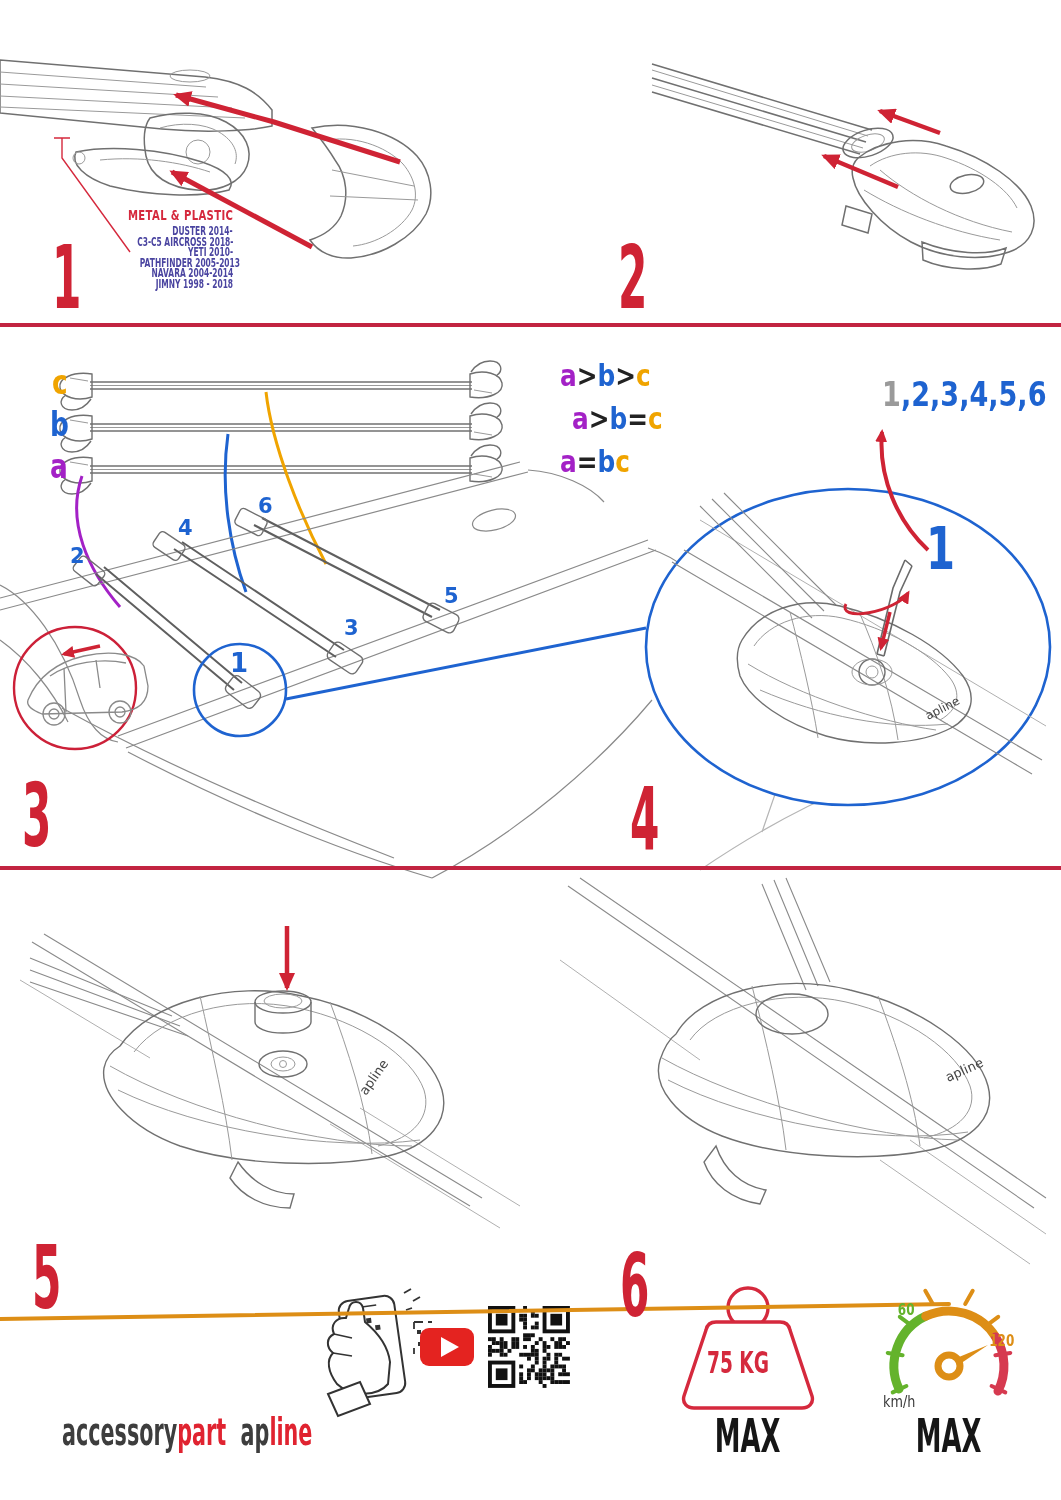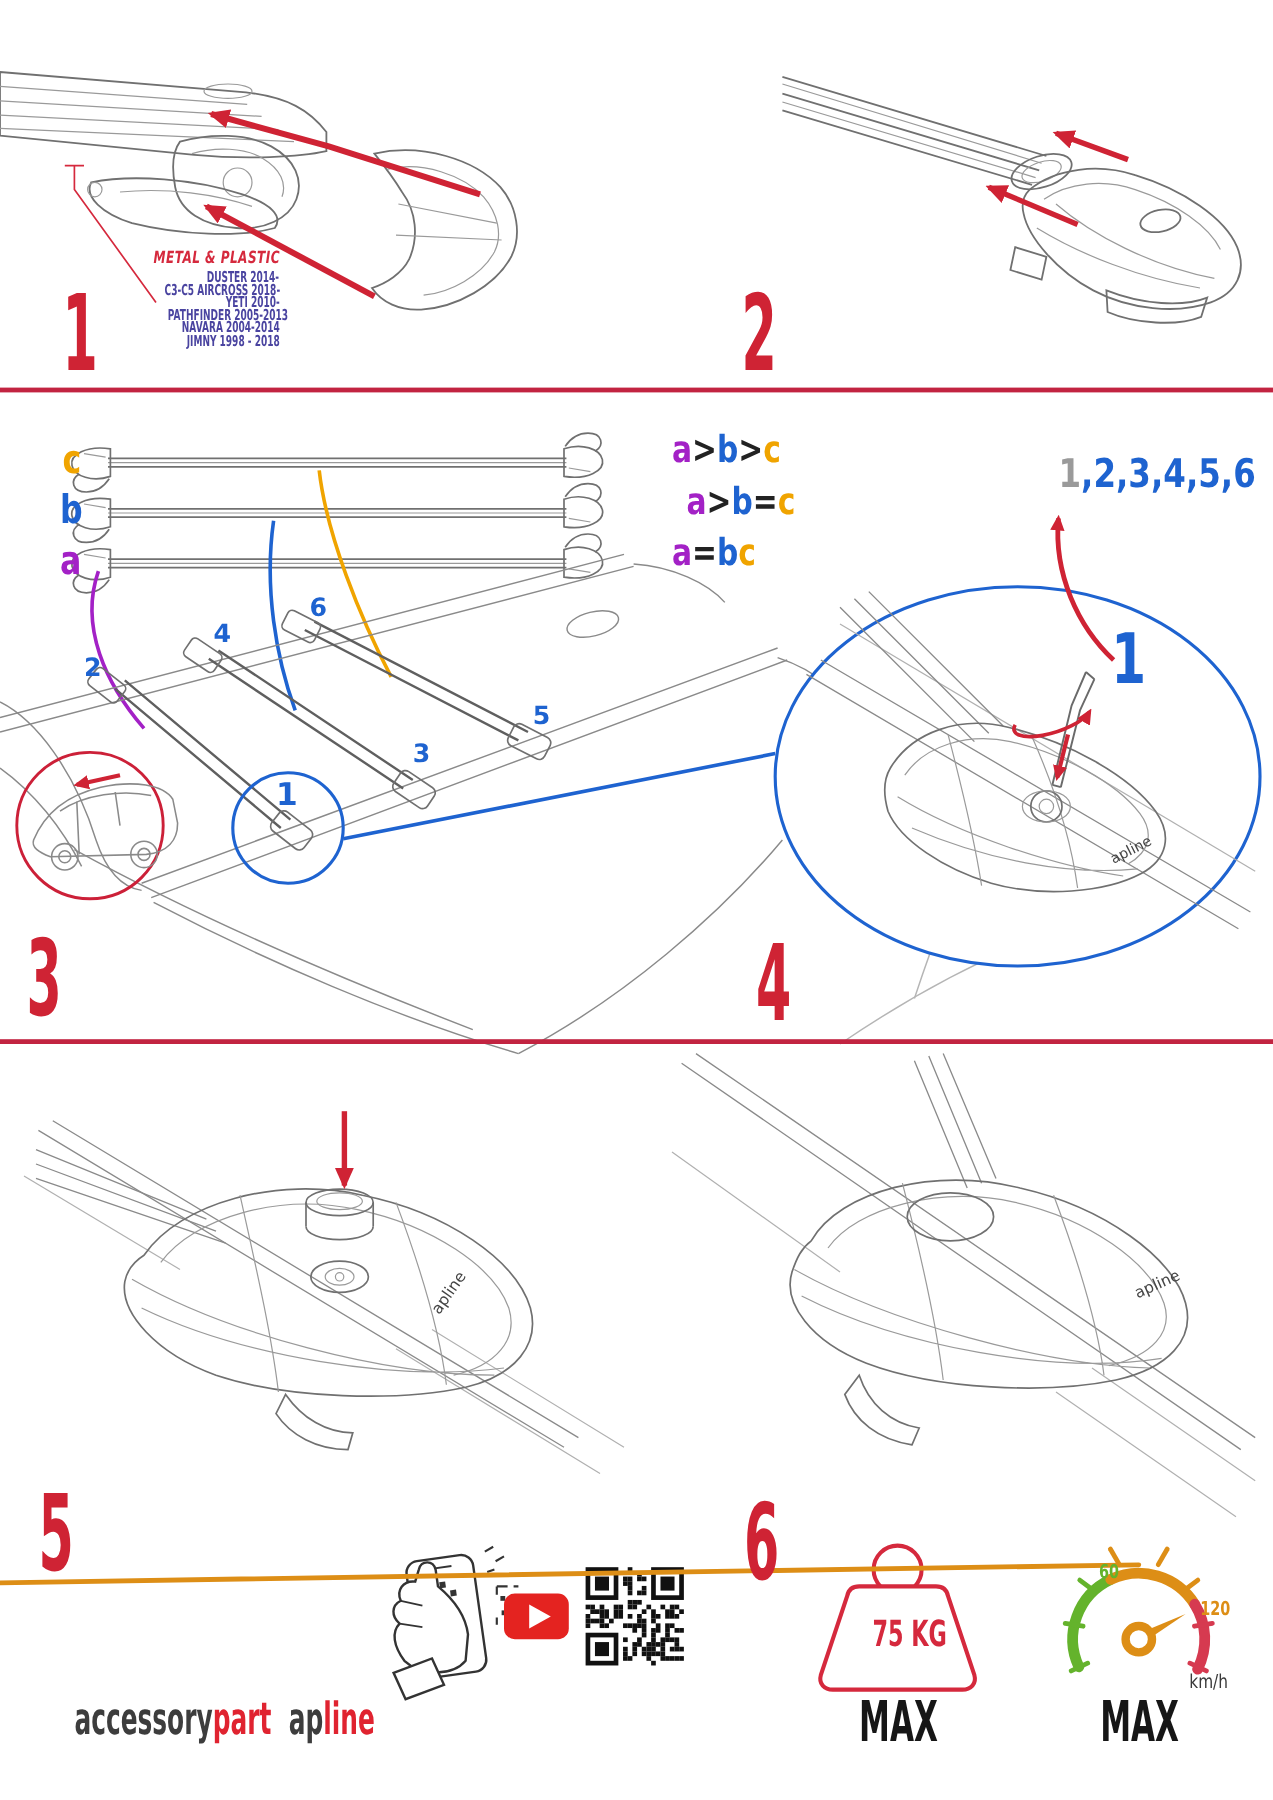--- a/index.html
+++ b/index.html
@@ -8,21 +8,21 @@
   .abs{position:absolute;}
   .nosel{user-select:none;}
   svg text{font-family:"DejaVu Sans",sans-serif;}
   
   .cond{display:inline-block;transform-origin:0 50%;white-space:nowrap;}
   
   .stepnum{font-size:88px;font-weight:700;line-height:1;color:#cf2334;
            display:inline-block;transform:scaleX(.48);transform-origin:0 0;}
   .divider{position:absolute;left:0;width:1061px;height:4px;background:#c22441;}
   
-  .material{font-size:14px;font-weight:700;color:#d5293d;letter-spacing:.5px;font-style:italic;}
+  .material{font-size:14px;font-weight:700;color:#d5293d;letter-spacing:.5px;}
   .modelline{font-size:12.5px;font-weight:700;color:#4a44a0;line-height:10.6px;text-align:right;}
   .modelline .cond{transform:scaleX(.6);transform-origin:100% 50%;}
   
   .barlabel{font-size:33px;font-weight:700;line-height:1;}
   .barlabel .cond{transform:scaleX(.8);}
   .formula{font-size:31px;font-weight:700;line-height:1;}
   .formula .cond{transform:scaleX(.8);}
   .c-purple{color:#a321c6}.c-blue{color:#1e63d0}.c-orange{color:#f0a400}.c-ink{color:#222}
   .roofnum{font-size:21px;font-weight:700;color:#1e63d0;line-height:1;}
   
@@ -37,21 +37,21 @@
   .brand{font-size:37px;font-weight:700;line-height:1;white-space:nowrap;
          display:inline-block;transform:scaleX(.56);transform-origin:0 0;}
   .b-dark{color:#3d3d3d}.b-red{color:#e02330}
   .kg{font-size:30px;font-weight:700;color:#d5293d;line-height:1;
       display:inline-block;transform:scaleX(.62);transform-origin:50% 0;}
   .max{font-size:47px;font-weight:700;color:#161616;line-height:1;
        display:inline-block;transform:scaleX(.55);transform-origin:50% 0;}
   .sp-low{font-size:16px;font-weight:700;color:#64b32c;transform:scaleX(.75);transform-origin:50% 0;display:inline-block;}
   .sp-high{font-size:16px;font-weight:700;color:#dd8e16;transform:scaleX(.75);transform-origin:50% 0;display:inline-block;}
   .kmh{font-size:16px;font-weight:400;color:#3a3a3a;transform:scaleX(.8);transform-origin:50% 0;display:inline-block;}
-  .ctr{text-align:right;}
+  .ctr{text-align:left;}
 </style>
 </head>
 <body>
 
 <div id="page" class="nosel">
 
   <svg class="abs" style="left:0;top:0" width="1061" height="1500" viewBox="0 0 1061 1500">
     <defs>
       <marker id="mr-big" markerUnits="userSpaceOnUse" markerWidth="18" markerHeight="16" refX="15" refY="8" orient="auto">
         <path d="M0,0 L18,8 L0,16 Z" fill="#cf2334"></path>
@@ -495,20 +495,20 @@
   <div class="abs ctr" style="left:688px;top:1412px;width:120px">
     <span class="max">MAX</span>
   </div>
 
   <div class="abs ctr" style="left:895px;top:1300px;width:40px">
     <span class="sp-low">60</span>
   </div>
   <div class="abs ctr" style="left:985px;top:1331px;width:44px">
     <span class="sp-high">120</span>
   </div>
-  <div class="abs ctr" style="left:947px;top:1392px;width:80px">
+  <div class="abs ctr" style="left:879px;top:1392px;width:80px">
     <span class="kmh">km/h</span>
   </div>
   <div class="abs ctr" style="left:889px;top:1412px;width:120px">
     <span class="max">MAX</span>
   </div>
 
 </div>
 
 </body></html>

